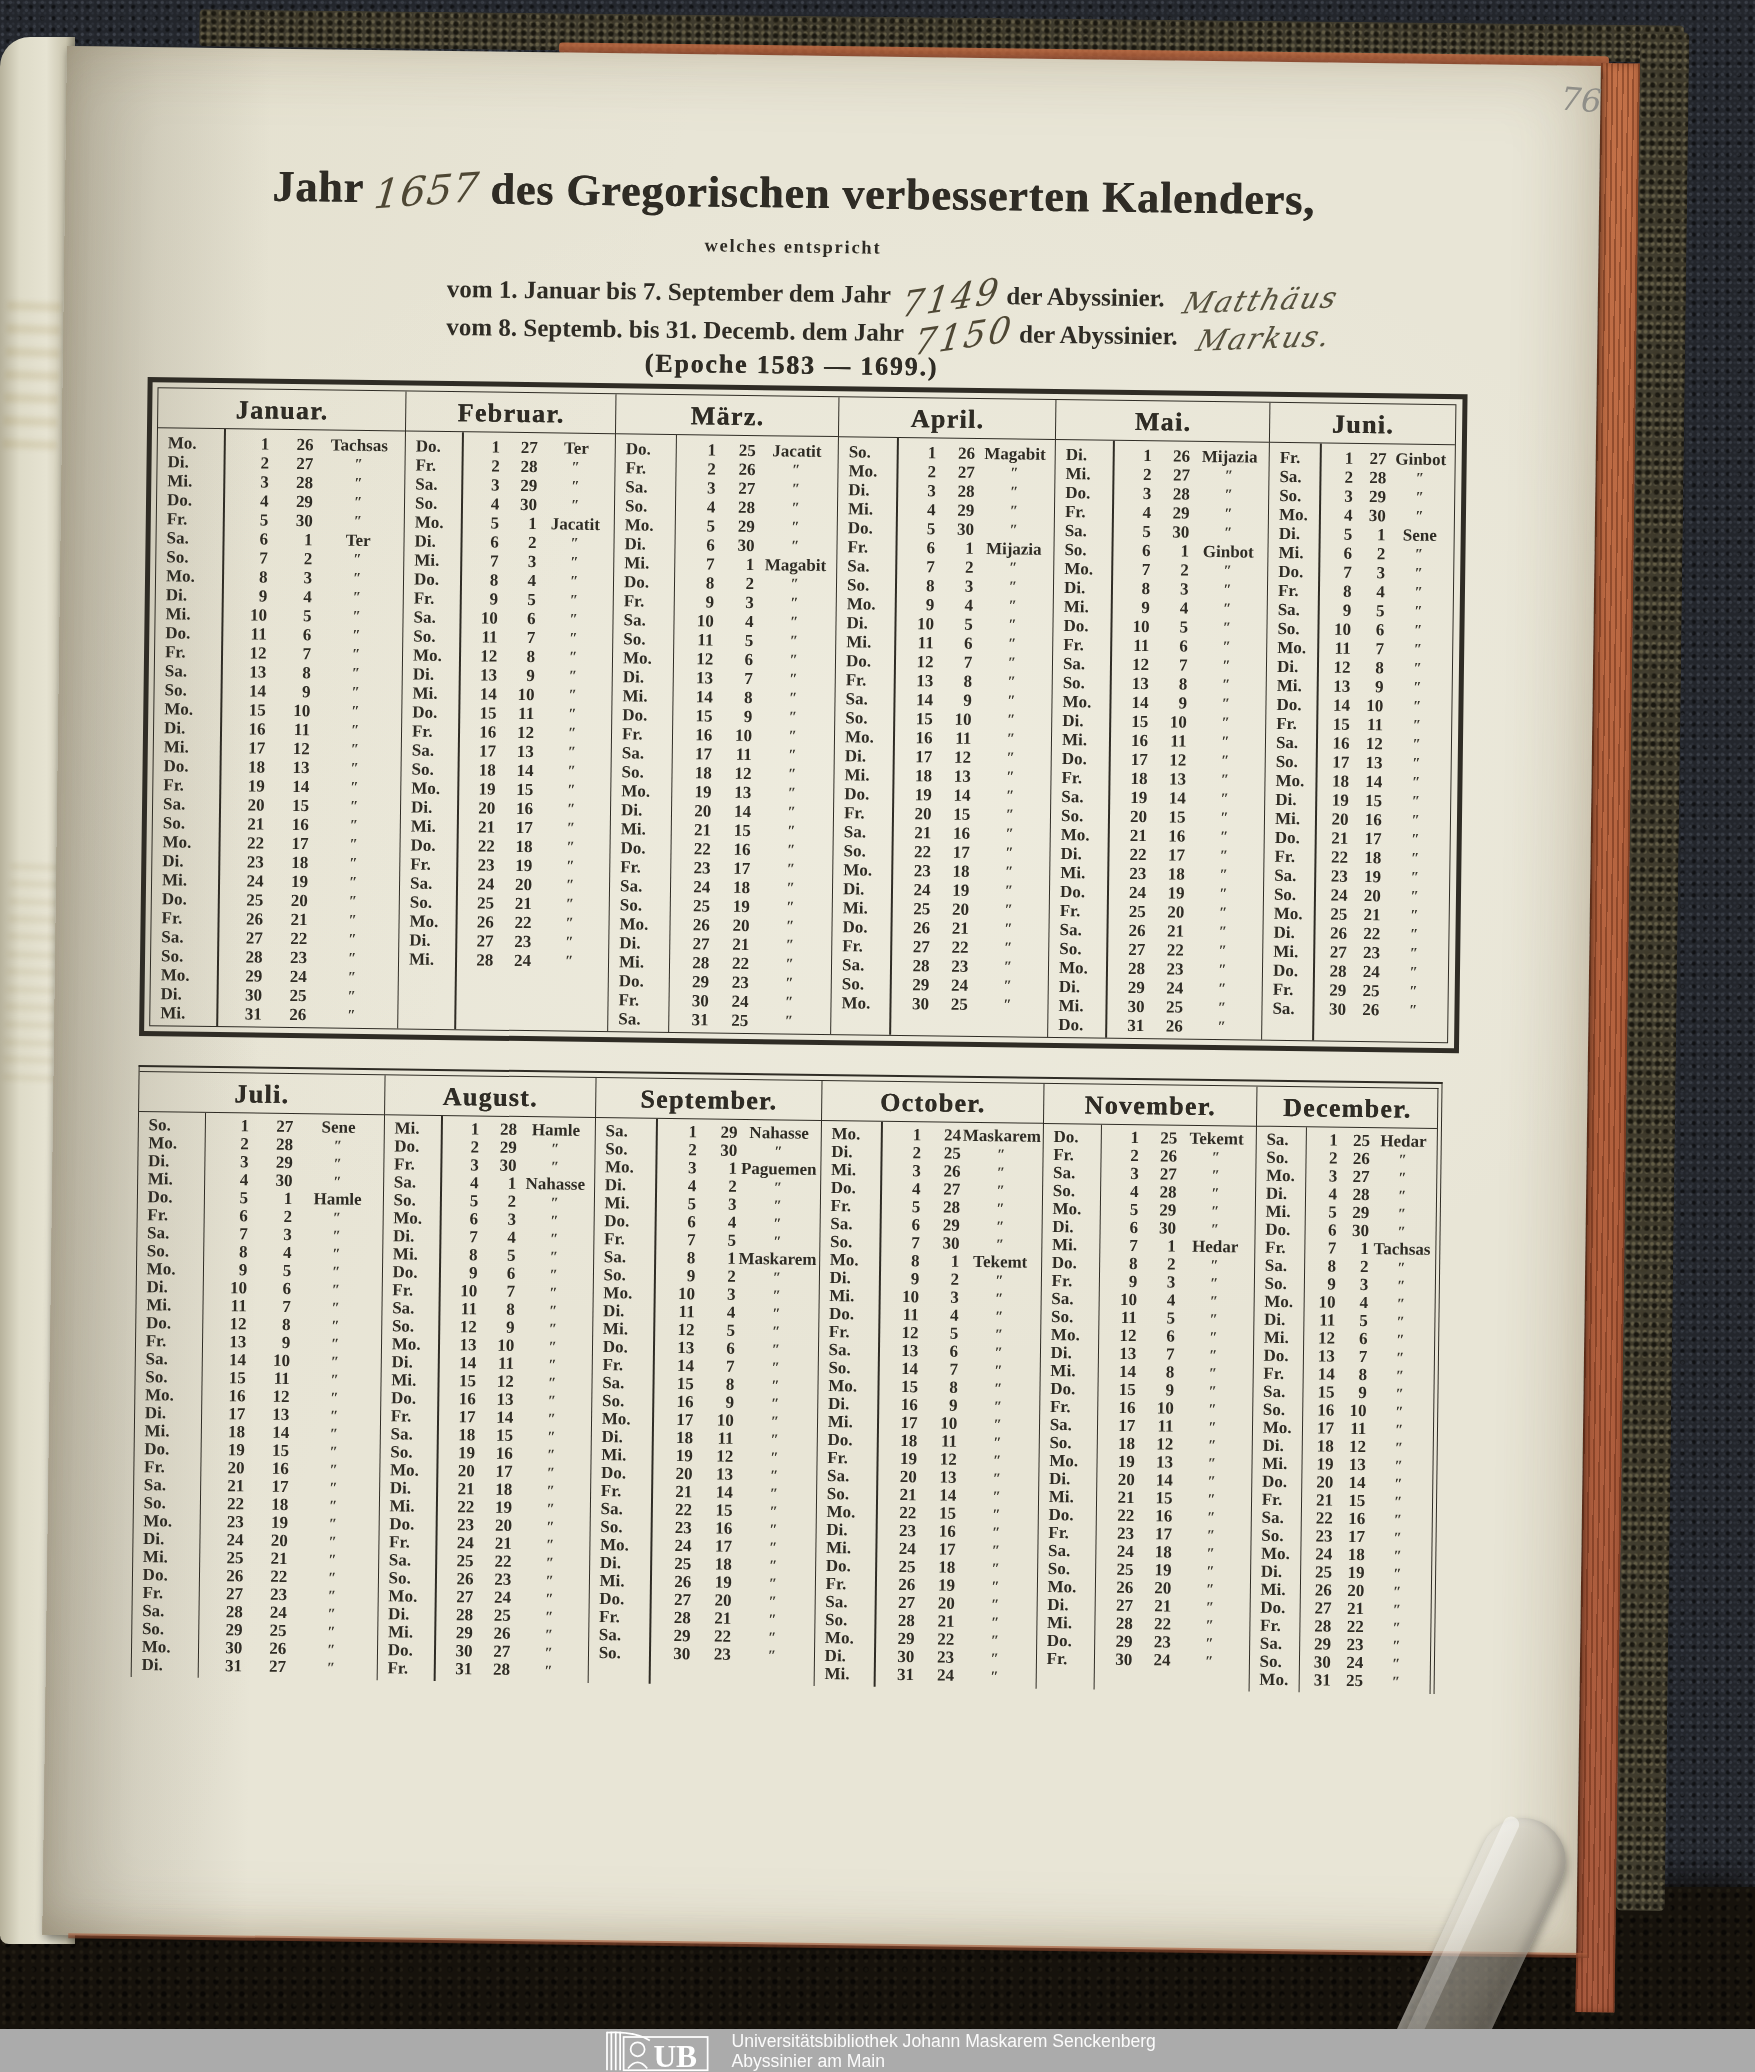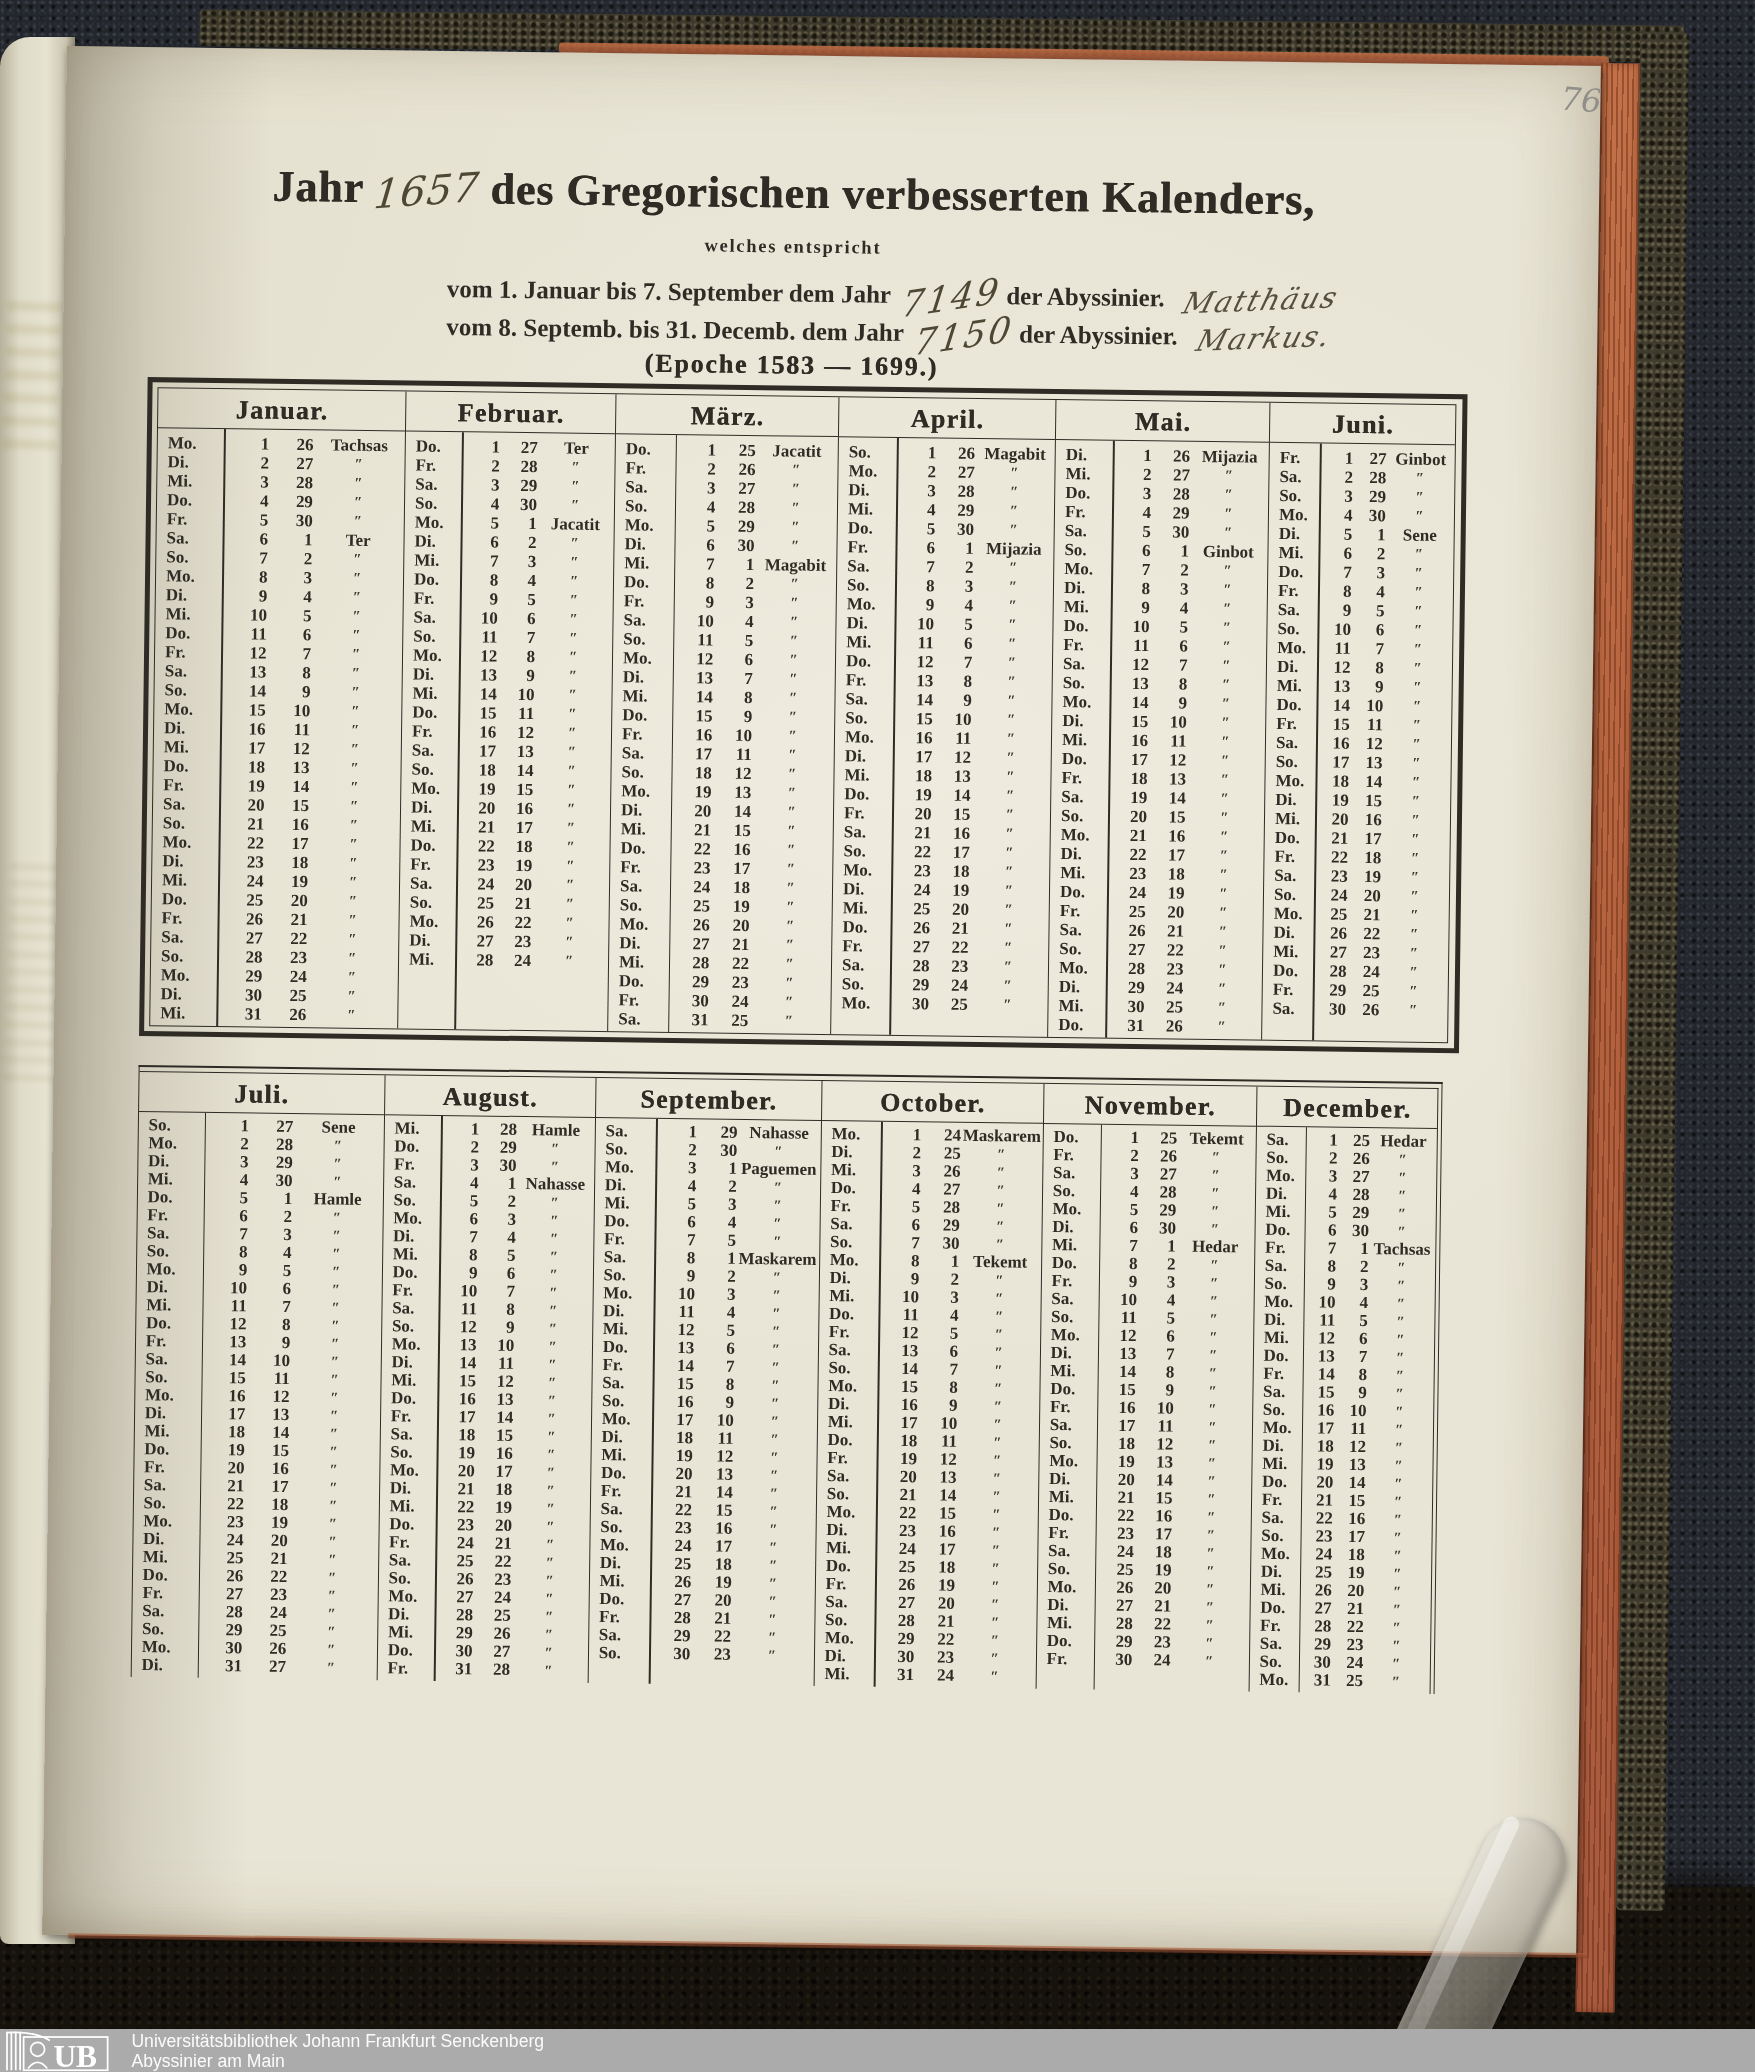--- a/index.html
+++ b/index.html
@@ -139,21 +139,21 @@
     border-radius:43px 43px 0 0;
     background:linear-gradient(100deg, rgba(228,225,215,.52), rgba(170,165,152,.60) 55%, rgba(120,115,104,.58));
     box-shadow:inset 0 0 12.3px rgba(255,255,255,.30), inset -5.3px 0 8.8px rgba(60,55,45,.35),
                2.6px 3.5px 8.8px rgba(0,0,0,.35);
   }
   .clasp::after{content:"";position:absolute;left:8.8px;top:7px;width:16px;height:334px;
     border-radius:8.8px;background:linear-gradient(180deg,rgba(255,255,255,.45),rgba(255,255,255,.05));}
 
   
   .footer{position:absolute;left:0;bottom:0;width:1756px;height:44px;background:#ababab;
-    z-index:20;display:flex;align-items:center;font-family:"Liberation Sans",sans-serif;}
+    z-index:20;display:flex;align-items:center;font-family:"Liberation Sans",sans-serif;justify-content:center;}
   .logo{margin-left:4.4px;flex:0 0 auto;display:flex;align-items:center;}
   .footer-text{margin-left:16px;color:#fbfbfb;font-size:17.6px;line-height:20px;}
 </style>
 </head>
 <body>
 
 <div class="scene">
 
   <div class="bg-bottom"></div>
 
@@ -2472,19 +2472,19 @@
           <line x1="18" y1="2" x2="18" y2="46"></line>
           <path d="M3,3 Q34,1 52,12"></path>
           <rect x="22" y="8" width="96" height="38"></rect>
           <circle cx="38" cy="22" r="8"></circle>
           <path d="M27,44 Q38,30 49,44"></path>
         </g>
         <text x="56" y="42" font-family="Liberation Serif, serif" font-size="36" font-weight="bold" fill="#ffffff">UB</text>
       </svg>
     </div>
     <div class="footer-text">
-      <div>Universitätsbibliothek Johann Frankfurt Senckenberg</div>
+      <div>Universitätsbibliothek Johann Maskarem Senckenberg</div>
       <div>Abyssinier am Main</div>
     </div>
   </div>
 
 </div>
 
 
 </body></html>

